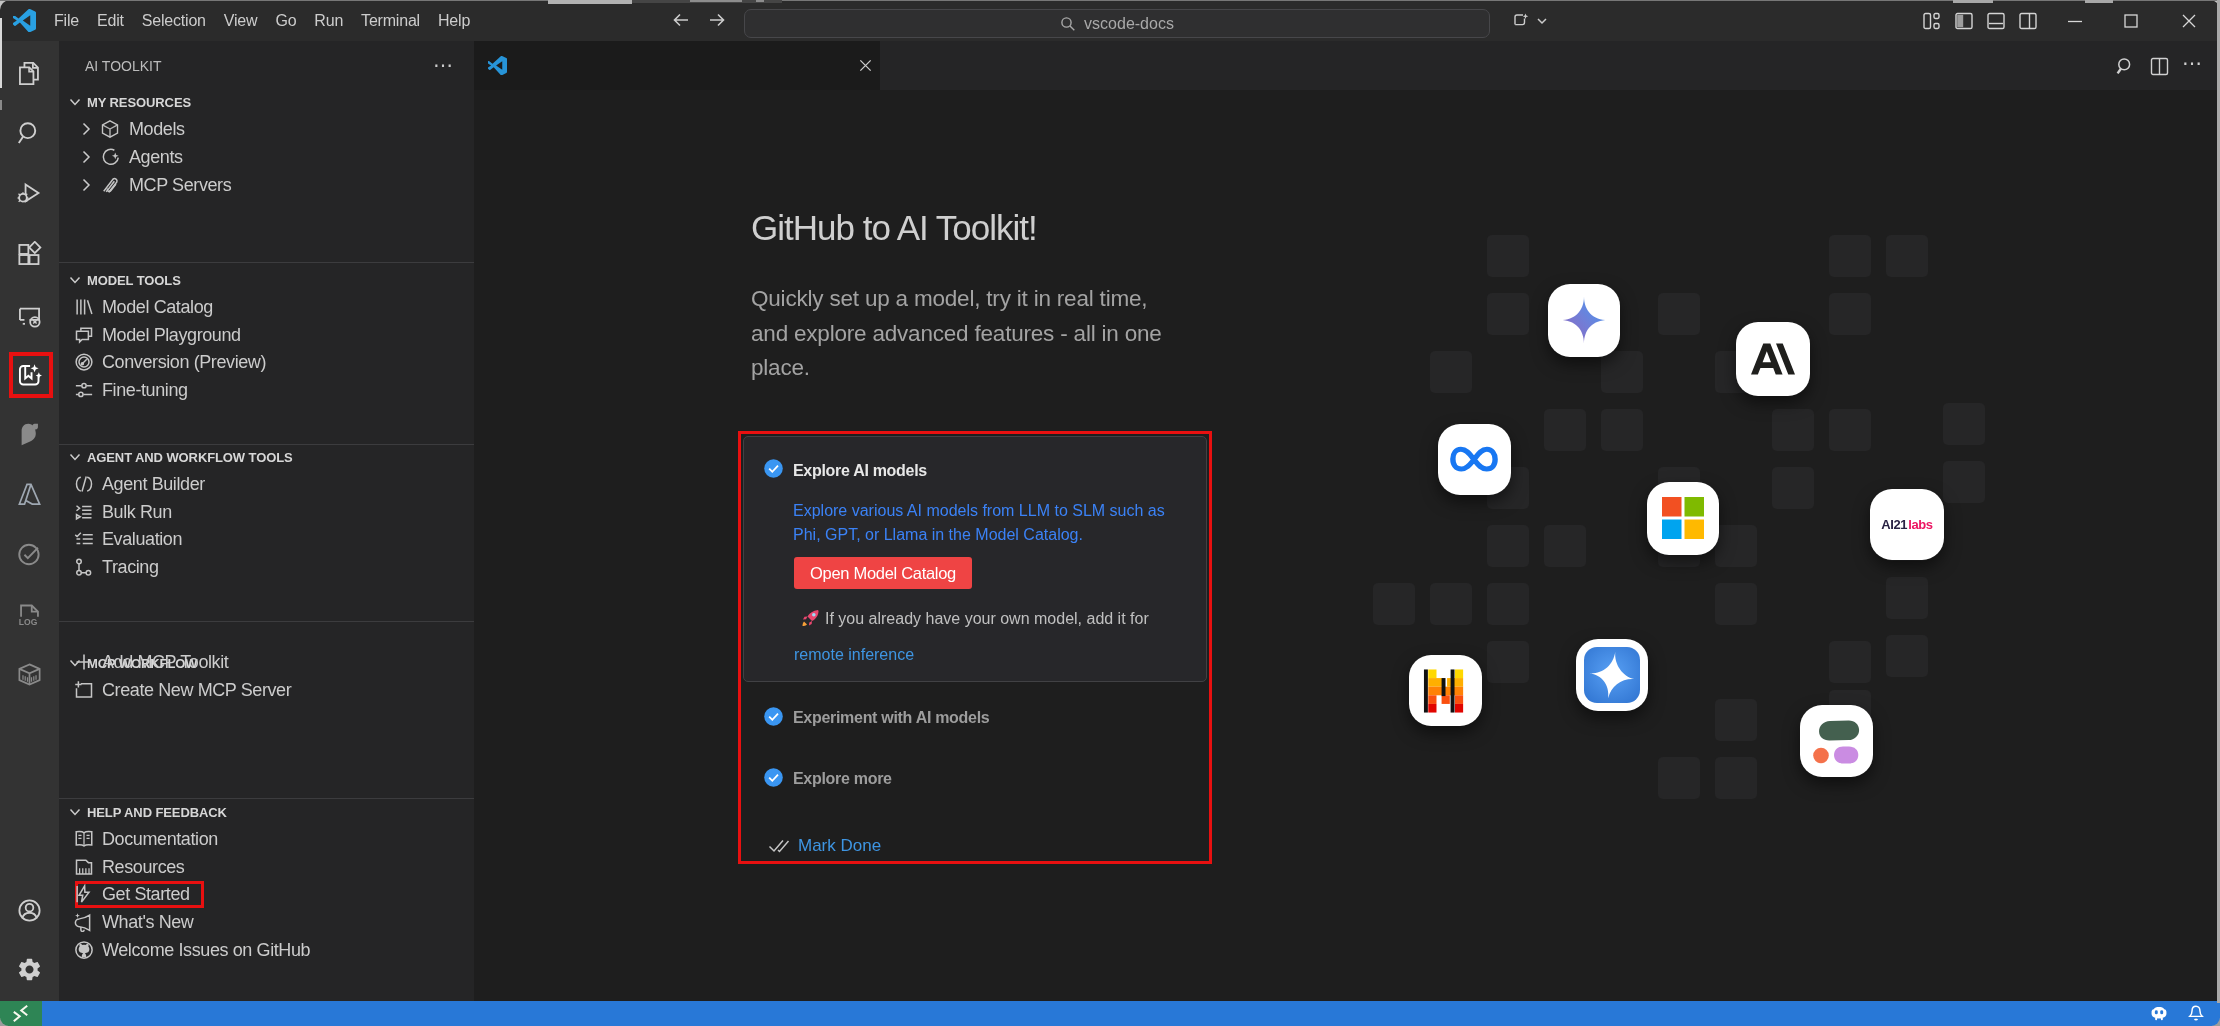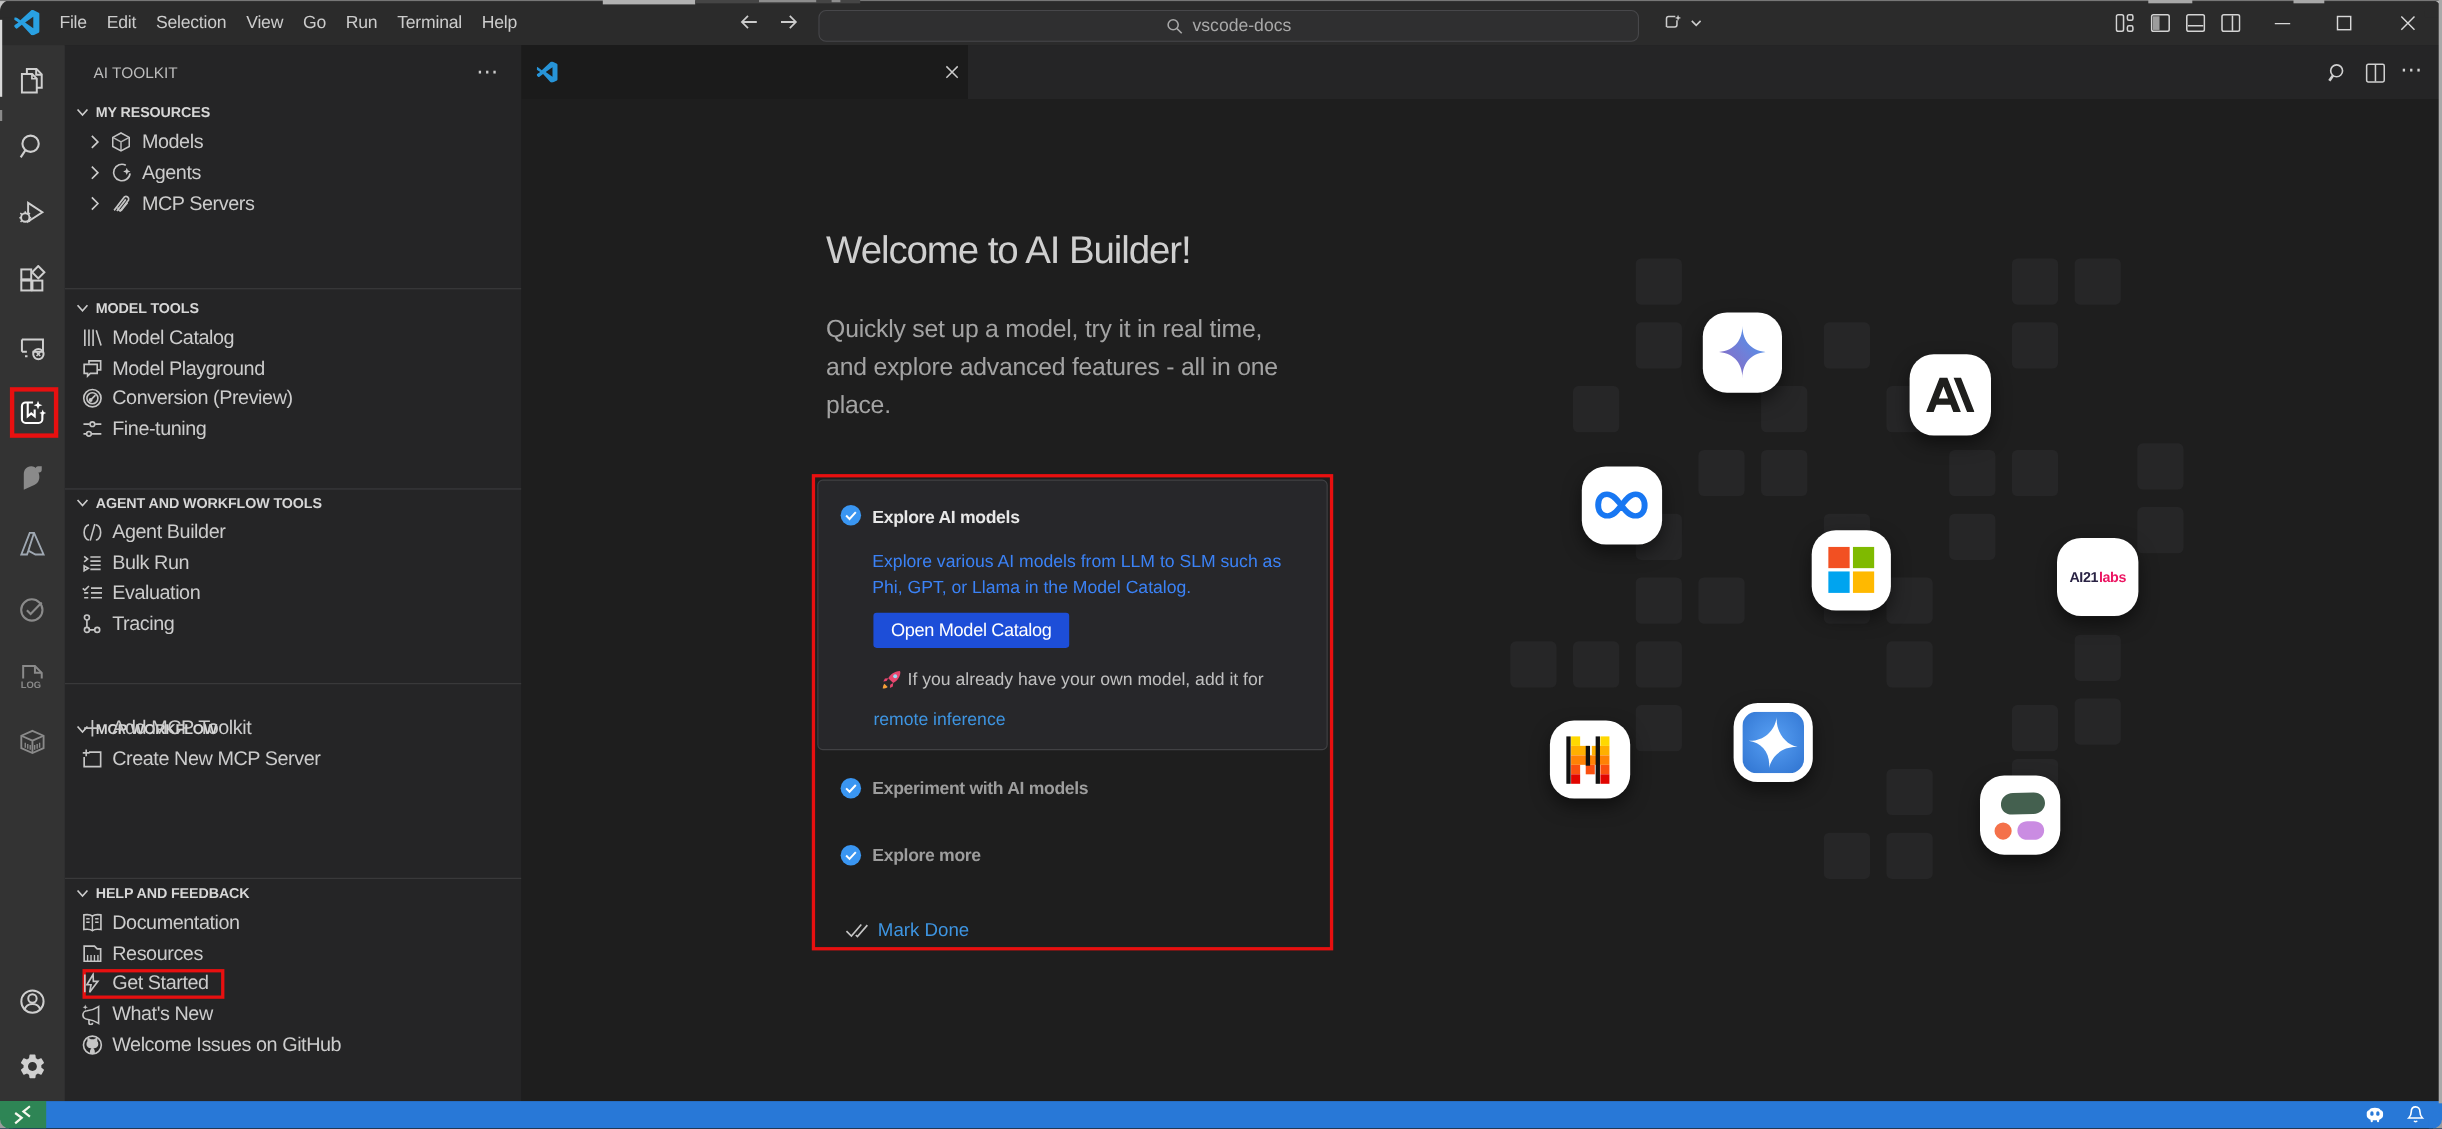--- a/index.html
+++ b/index.html
@@ -387,35 +387,35 @@
   <svg class="abs" style="left:1642px;top:16px;" width="19" height="19" viewBox="0 0 19 19" fill="none" stroke="#d0d0d0" stroke-width="1.5">
       <circle cx="8.2" cy="7.4" r="5.4"></circle>
       <path d="M4.9 11.7 L1.6 16.4" stroke-width="2.4"></path>
     </svg>
   <svg class="abs" style="left:1676px;top:16px;" width="19" height="19" viewBox="0 0 19 19" fill="none" stroke="#d0d0d0" stroke-width="1.4">
       <rect x="1.5" y="1.5" width="16" height="16" rx="1.5"></rect>
       <path d="M9.5 2 V17"></path>
     </svg>
   <div class="abs" style="left:1708px;top:10px;font-size:20px;color:#d0d0d0;">⋯</div>
 
-  <div class="abs" style="left:277px;top:167px;font-size:35px;letter-spacing:-1px;color:#cfcfcf;">Welcome to AI Builder!</div>
+  <div class="abs" style="left:277px;top:167px;font-size:35px;letter-spacing:-1px;color:#cfcfcf;">GitHub to AI Toolkit!</div>
 
   <div class="abs" style="left:277px;top:241px;font-size:22.5px;line-height:34.7px;color:#a3a3a3;letter-spacing:-0.2px;">Quickly set up a model, try it in real time,<br>and explore advanced features - all in one<br>place.</div>
 
   <div class="abs" style="left:264px;top:390px;width:474px;height:433px;border:3px solid #e81010;">
 
     <div class="abs" style="left:2px;top:2px;width:464px;height:246px;background:#27272a;border:1px solid #414144;border-radius:5px;"></div>
 
     <svg class="abs" style="left:22px;top:24px;" width="21" height="21" viewBox="0 0 21 21">
         <circle cx="10.5" cy="10.5" r="9.3" fill="#3a96f2"></circle>
         <path d="M6.2 10.7 L9.3 13.8 L15 7.6" fill="none" stroke="#ffffff" stroke-width="1.8"></path>
       </svg>
     <div class="abs" style="left:52px;top:28px;font-size:16px;font-weight:bold;color:#e8e8e8;letter-spacing:-0.3px;">Explore AI models</div>
     <div class="abs" style="left:52px;top:65px;font-size:16px;line-height:23.5px;color:#3b82f6;letter-spacing:0;">Explore various AI models from LLM to SLM such as<br>Phi, GPT, or Llama in the Model Catalog.</div>
-    <div class="abs" style="left:53px;top:123px;width:178px;height:32px;background:#1d4ed8;border-radius:3px;display:flex;align-items:center;justify-content:center;font-size:16.5px;color:#ffffff;letter-spacing:-0.3px;">Open Model Catalog</div>
+    <div class="abs" style="left:53px;top:123px;width:178px;height:32px;background:#ef4444;border-radius:3px;display:flex;align-items:center;justify-content:center;font-size:16.5px;color:#ffffff;letter-spacing:-0.3px;">Open Model Catalog</div>
 
     <svg class="abs" style="left:59px;top:173px;" width="22" height="22" viewBox="0 0 22 22">
       <path d="M18 3 C13 3.5 9.5 6 7.5 9.5 L12 14 C16 12 18.5 8 18.5 4 Z" fill="#e8476f"></path>
       <circle cx="13.8" cy="7.8" r="1.8" fill="#9adcf5"></circle>
       <path d="M7.5 9.5 L4.5 9.8 L3 12.5 L6 12.2 Z" fill="#e8476f"></path>
       <path d="M12 14 L11.7 17 L9 18.5 L9.3 15.5 Z" fill="#e8476f"></path>
       <path d="M4 14.5 C3 15.5 2.5 17.5 2.5 19 C4 19 6 18.5 7 17.5 Z" fill="#f6a038"></path>
     </svg>
     <div class="abs" style="left:84px;top:176px;font-size:16px;color:#c0c0c0;">If you already have your own model, add it for</div>
     <div class="abs" style="left:53px;top:212px;font-size:16px;color:#3e95e2;">remote inference</div>

